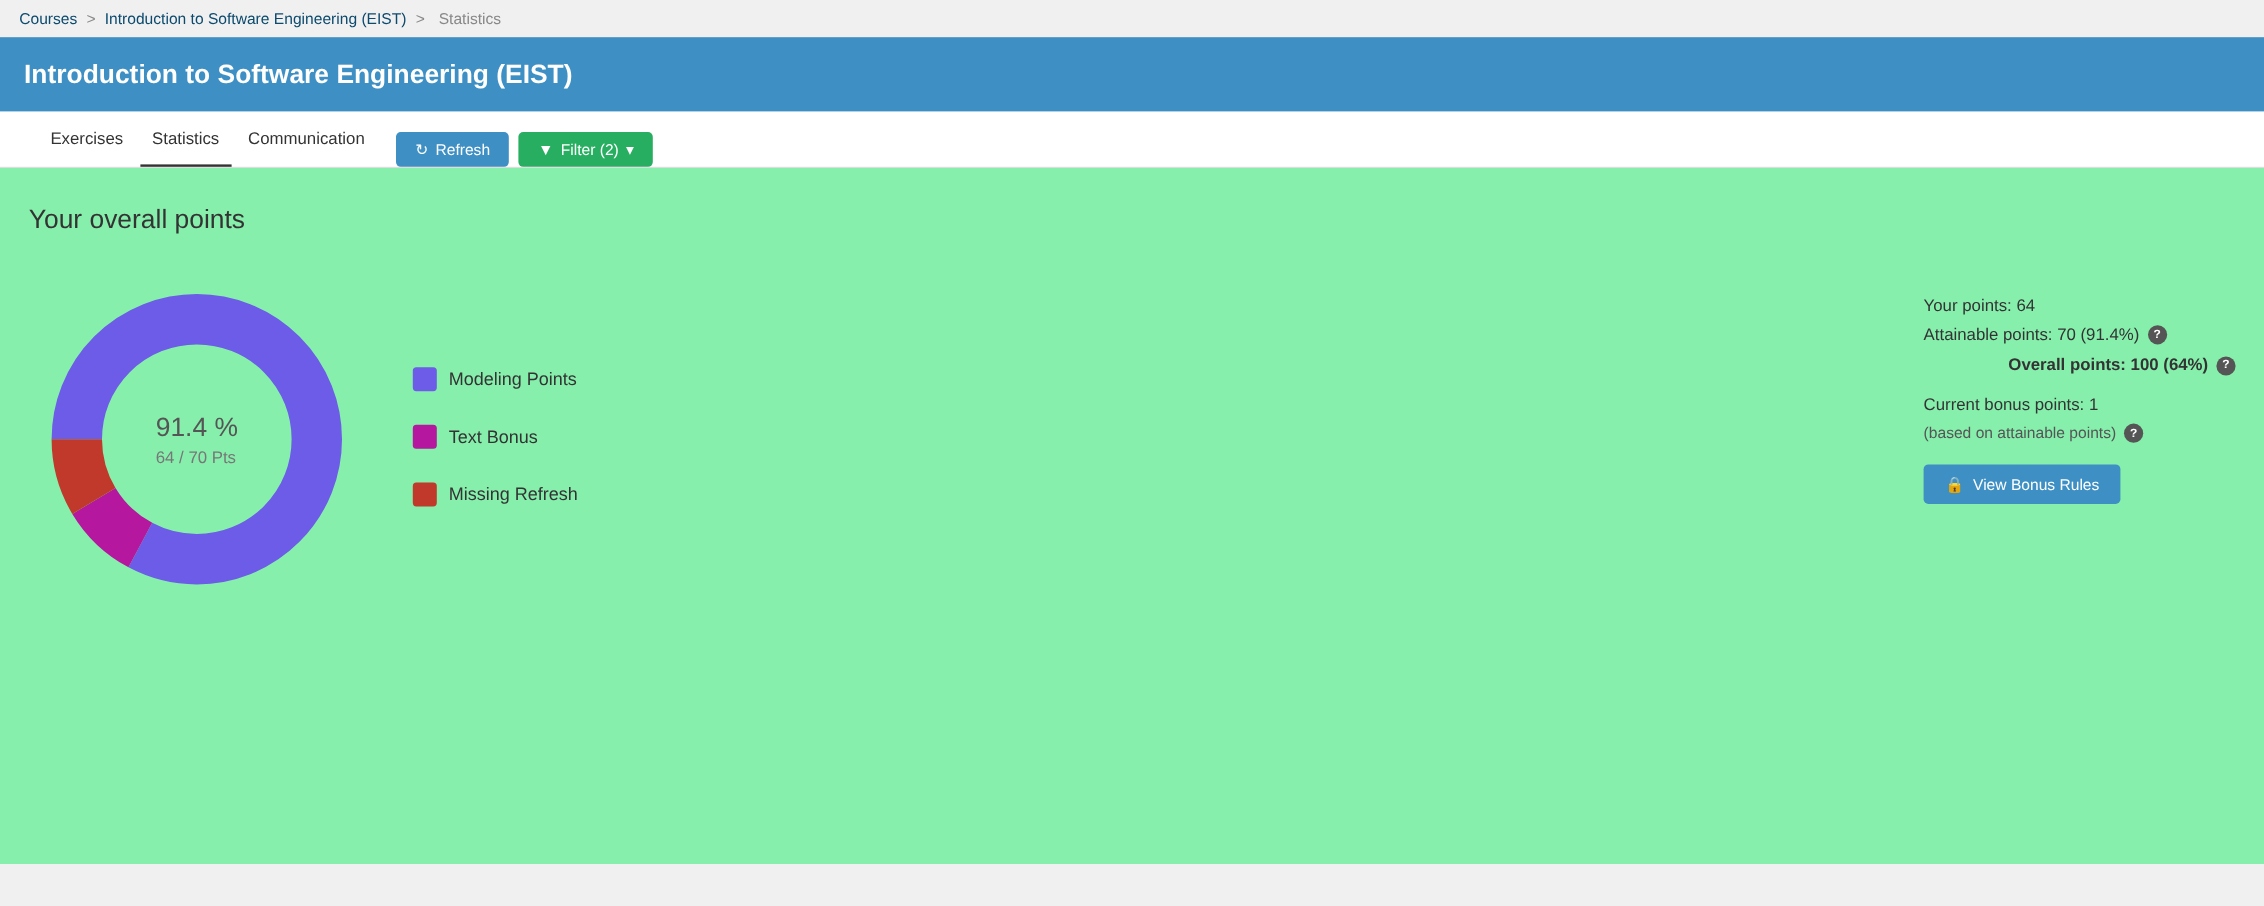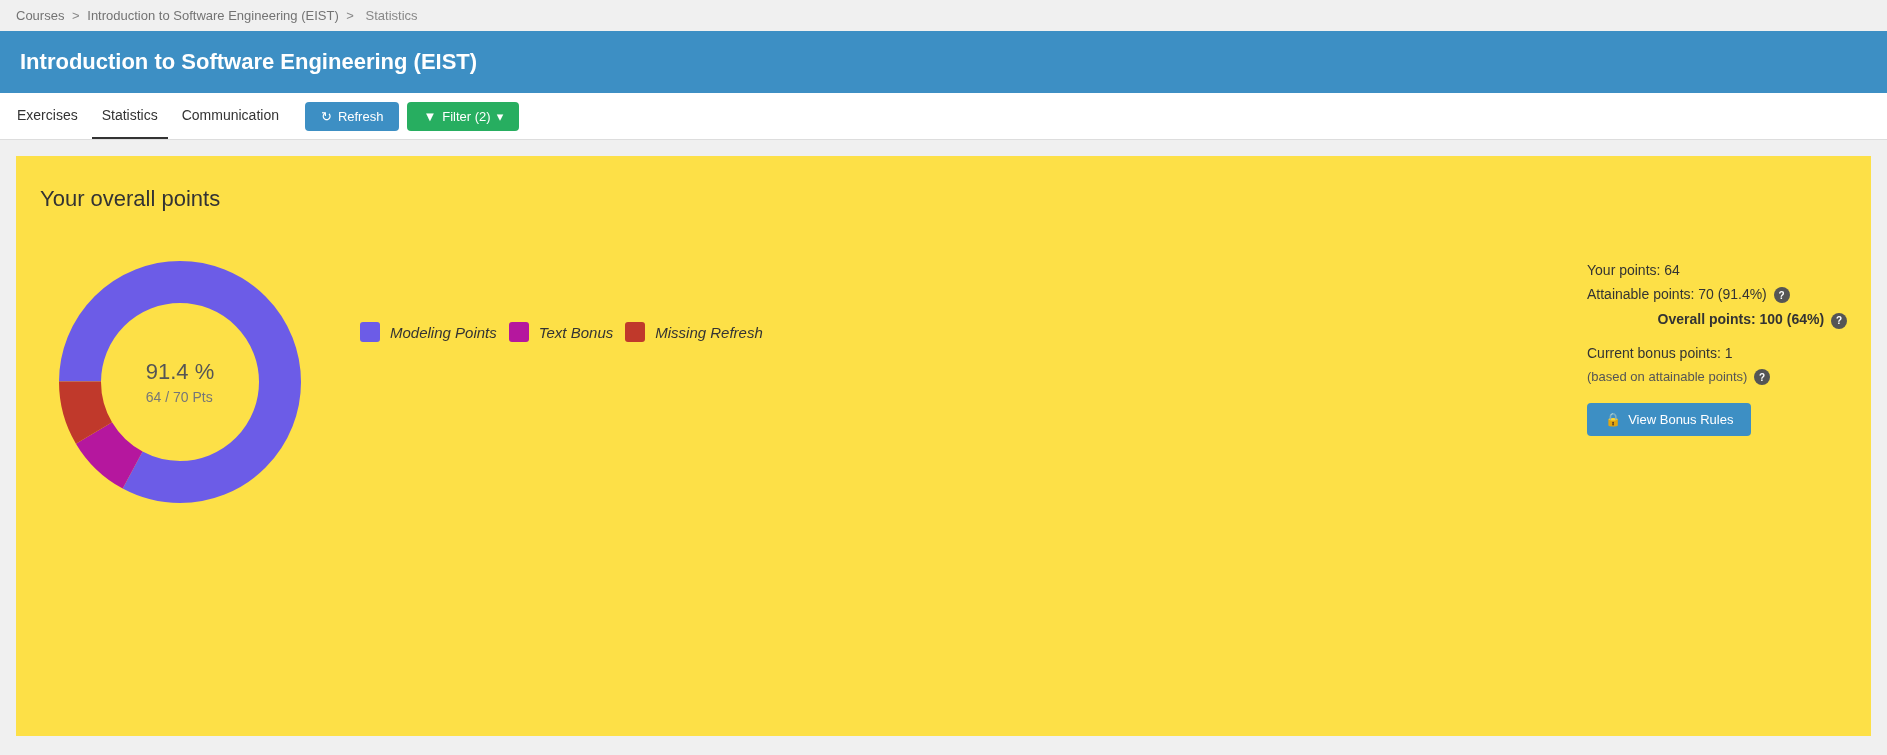--- a/index.html
+++ b/index.html
@@ -4,38 +4,38 @@
   <style>
     * { box-sizing: border-box; margin: 0; padding: 0; }
     body { font-family: Arial, sans-serif; background: #f0f0f0; font-size: 14px; color: #333; }
 
     .breadcrumb {
       padding: 8px 16px;
       font-size: 13px;
       color: #555;
       background: #f0f0f0;
     }
-    .breadcrumb a { color: #737373; text-decoration: none; text-align: right; }
+    .breadcrumb a { color: #0c4a6e; text-decoration: none; text-align: right; }
     .breadcrumb span { margin: 0 4px; color: #888; }
 
     .header-bar {
       background: #3d8fc4;
       padding: 18px 20px;
     }
     .header-bar h1 {
       color: white;
       font-size: 22px;
       font-weight: bold;
     }
 
     .nav-bar {
       background: white;
-      padding: 0 7px;
-      display: flex;
-      align-items: center;
+      padding: 0 32px;
+      display: flex;
+      align-items: flex-end;
       border-bottom: 1px solid #ddd;
       gap: 4px;
     }
     .nav-tab {
       padding: 14px 10px;
       cursor: pointer;
       font-size: 14px;
       color: #333;
       border-bottom: 2px solid transparent;
       text-decoration: none;
@@ -72,22 +72,22 @@
       border-radius: 4px;
       padding: 7px 16px;
       cursor: pointer;
       font-size: 13px;
       display: flex;
       align-items: center;
       gap: 6px;
     }
 
     .main-content {
-      background: #fde047;
-      margin: 16px;
+      background: #86efac;
+      margin: 0;
       padding: 30px 24px;
       min-height: 580px;
     }
 
     .section-title {
       font-size: 22px;
       font-weight: 300;
       color: #333;
       margin-bottom: 30px;
     }
@@ -110,24 +110,23 @@
       color: #555;
     }
     .donut-pts {
       font-size: 14px;
       color: #777;
       margin-top: 4px;
     }
 
     .legend {
       display: flex;
-      flex-direction: row;
-      gap: 12px;
+      flex-direction: column;
+      gap: 28px;
       margin-left: 20px;
-      font-style: italic;
     }
     .legend-item {
       display: flex;
       align-items: center;
       gap: 10px;
       font-size: 15px;
     }
     .legend-color {
       width: 20px;
       height: 20px;

